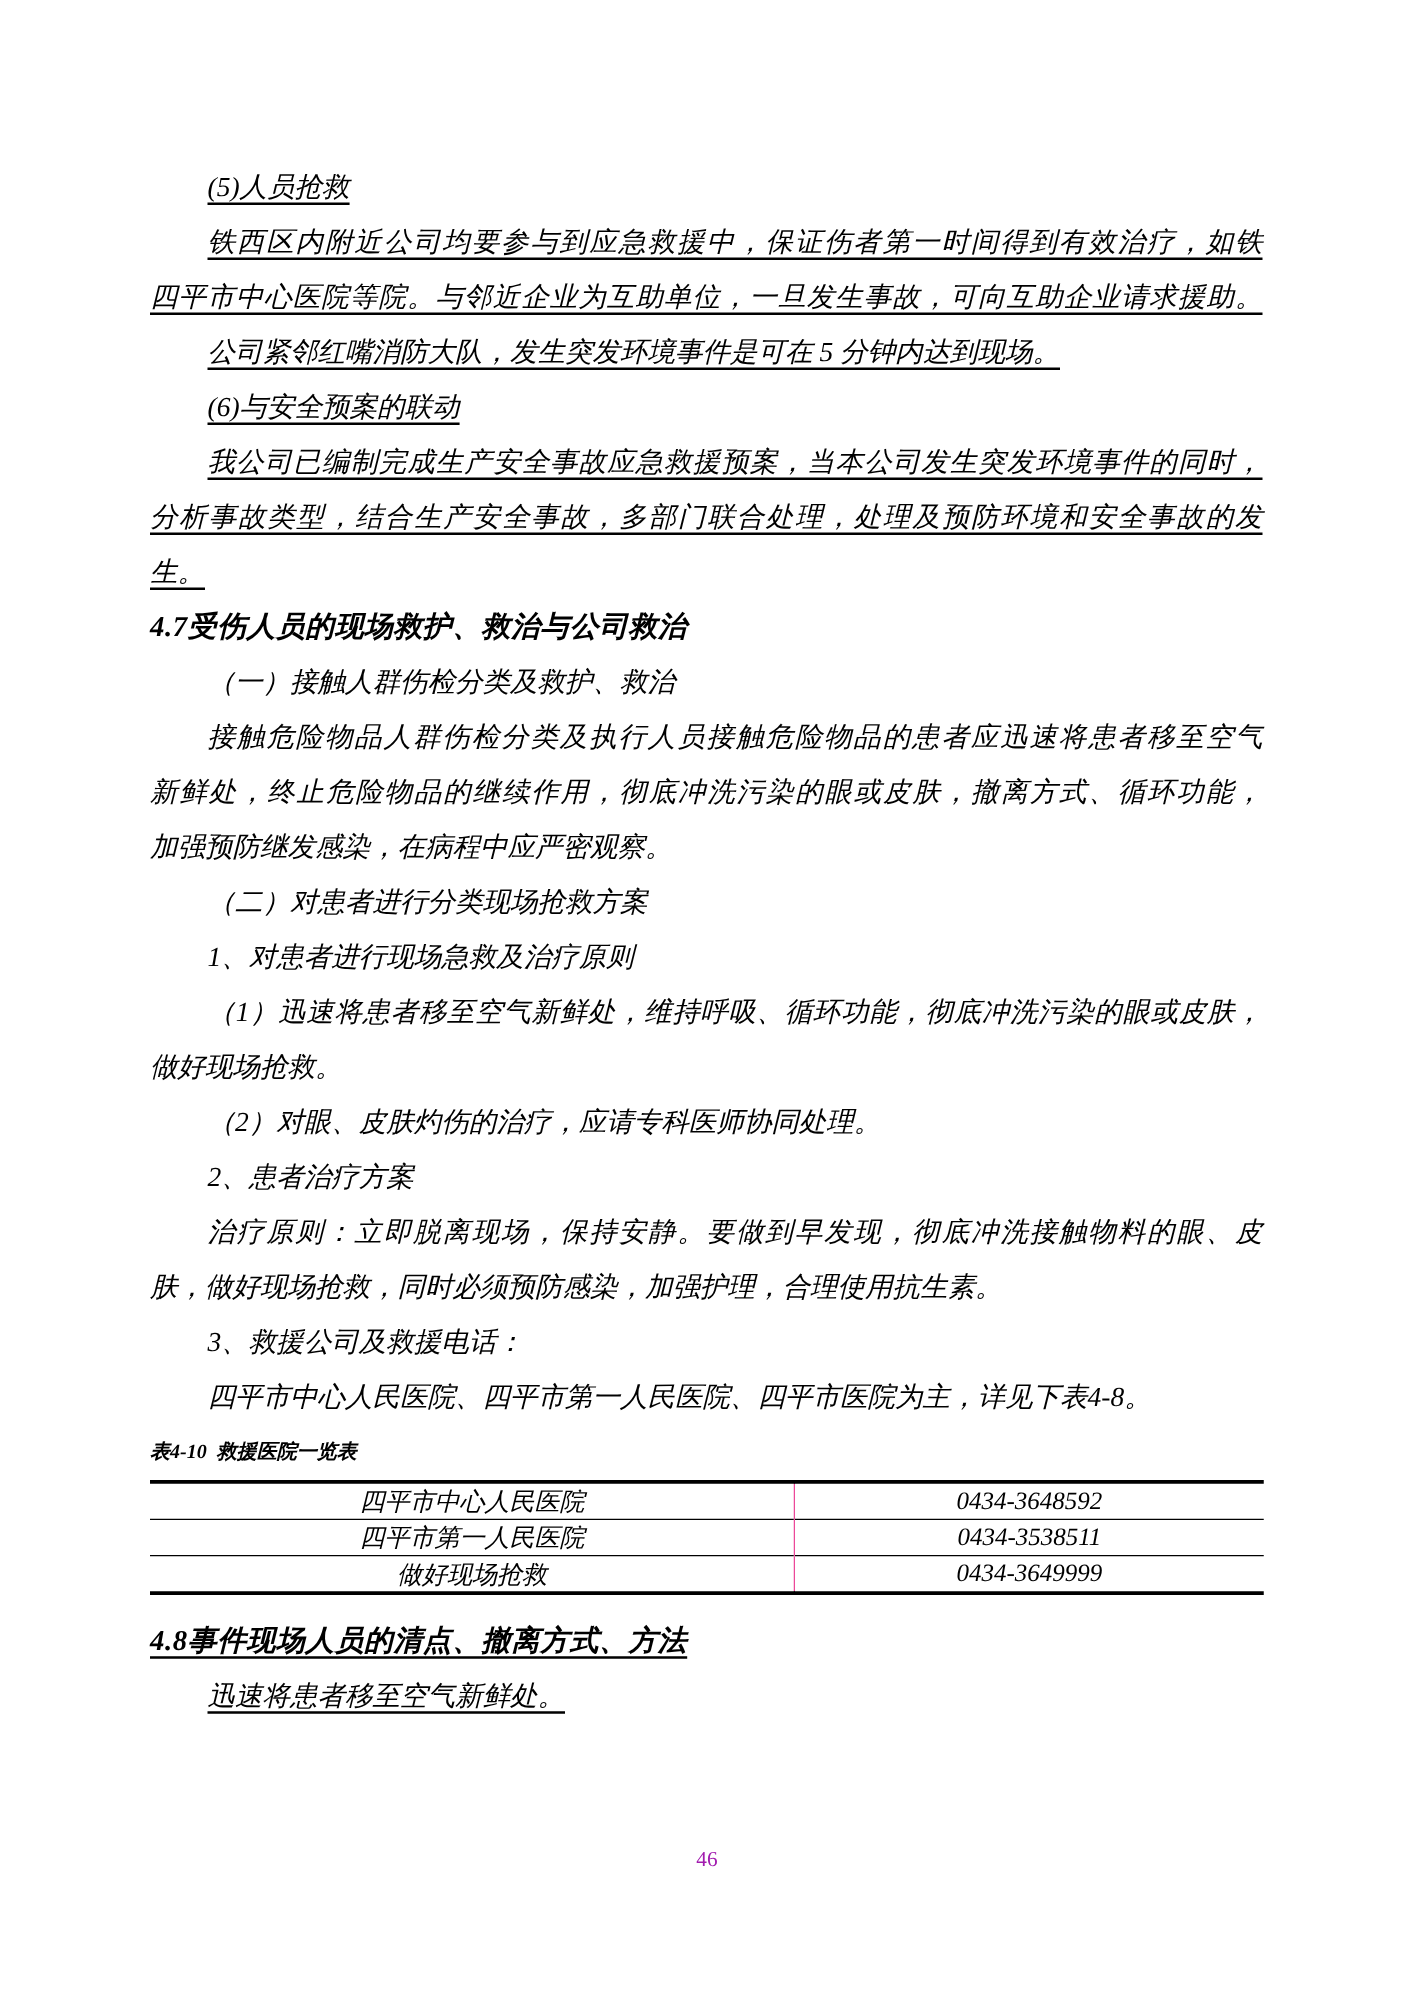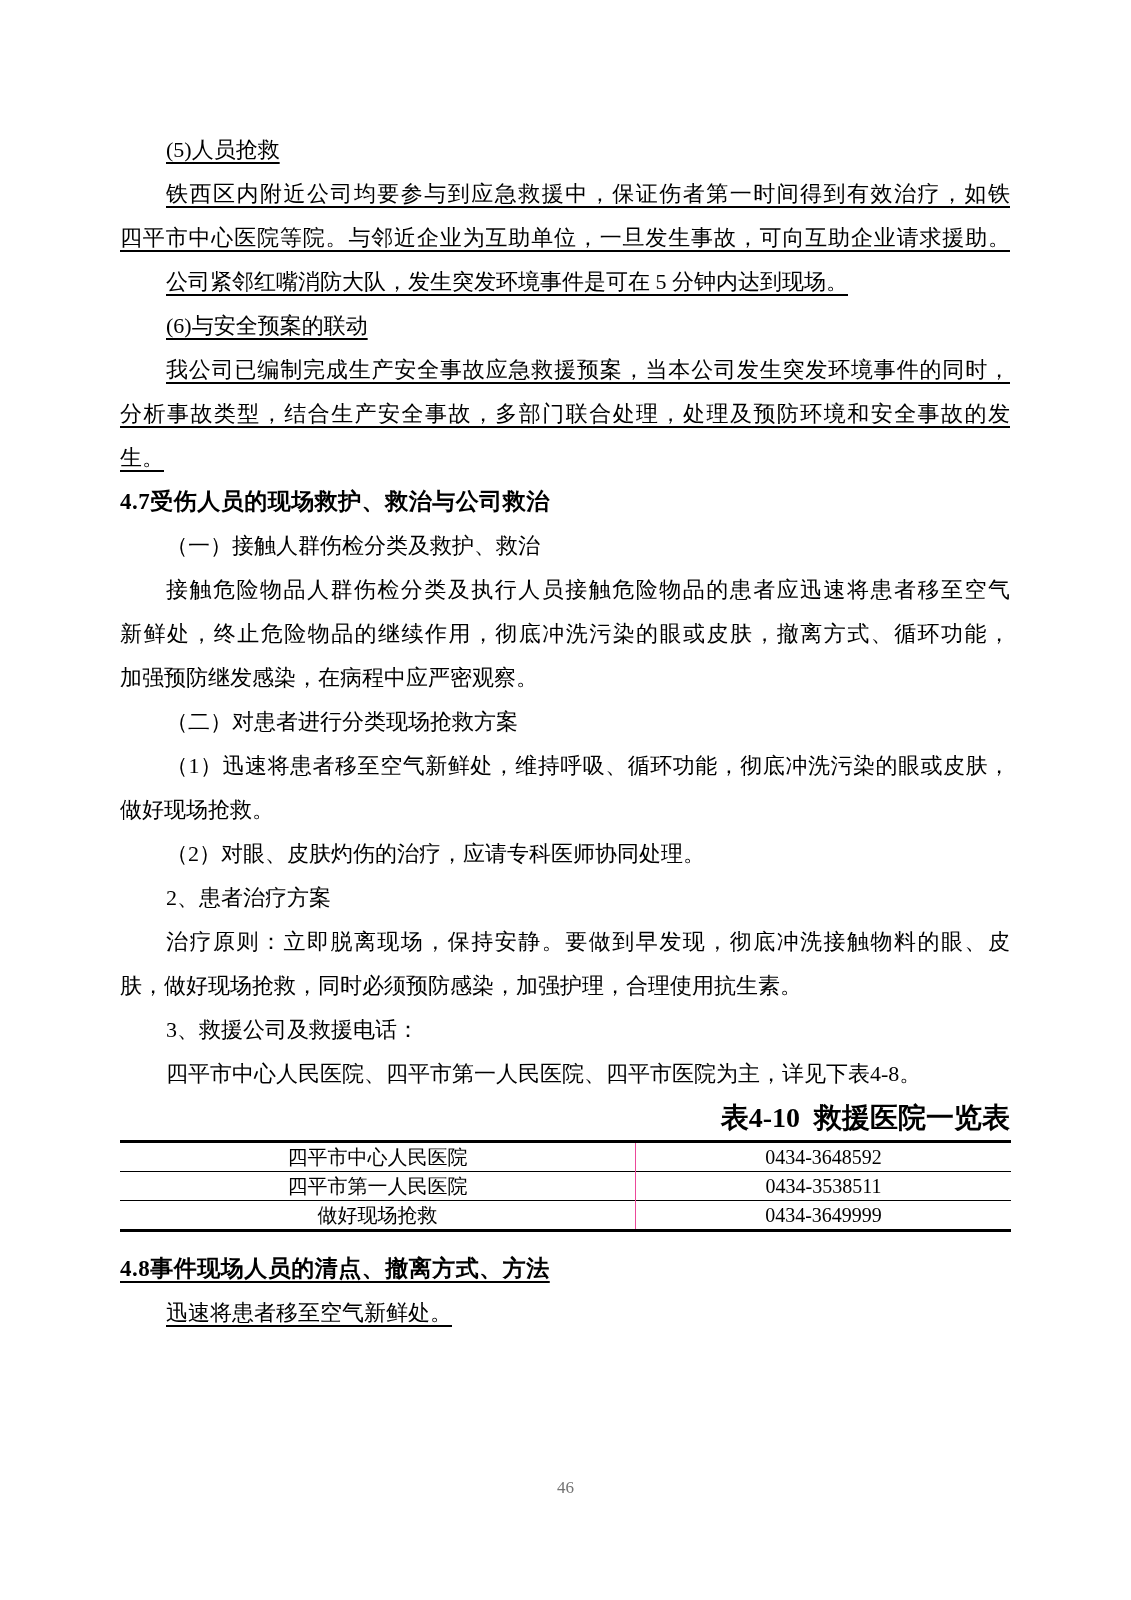--- a/index.html
+++ b/index.html
@@ -10,41 +10,42 @@
     background: #ffffff;
     font-family: "Liberation Serif", "DejaVu Serif", serif;
     color: #000000;
     overflow: hidden;
   }
   .doc {
     position: absolute;
     left: 120px;
     top: 128px;
     width: 890px;
+    font-style: italic;
   }
   .ln {
     margin: 0;
     font-size: 22px;
     line-height: 44px;
     white-space: nowrap;
   }
   .ind { padding-left: 46px; }
   .u { text-decoration: underline; text-underline-offset: 5px; text-decoration-thickness: 1.5px; }
   .j { white-space: normal; text-align: justify; text-align-last: justify; }
   .hd {
     font-weight: bold;
     font-size: 23px;
     letter-spacing: 0.5px;
   }
   .tbl-title {
     margin: 0;
-    font-size: 28px;
+    font-size: 16px;
     font-weight: bold;
     line-height: 44px;
-    text-align: right;
+    text-align: left;
     white-space: pre;
   }
   table.hosp {
     border-collapse: collapse;
     width: 890px;
     border-top: 3px solid #000;
     border-bottom: 3px solid #000;
     table-layout: fixed;
   }
   table.hosp td {
@@ -58,21 +59,21 @@
   td.hosp-name { width: 515px; border-right: 1px solid #ec4899; }
   td.hosp-phone { width: 375px; font-size: 21px; }
   .hd48 { margin-top: 15px; }
   .page-num {
     position: absolute;
     left: 0;
     top: 1478px;
     width: 100%;
     text-align: center;
     font-size: 17px;
-    color: #737373;
+    color: #a21caf;
   }
 </style>
 </head>
 <body>
 
 <div class="page">
   <div class="doc">
 
     <p class="ln ind u">(5)人员抢救</p>
     <p class="ln ind u j">铁西区内附近公司均要参与到应急救援中，保证伤者第一时间得到有效治疗，如铁</p>
@@ -81,20 +82,21 @@
     <p class="ln ind u">(6)与安全预案的联动</p>
     <p class="ln ind u j">我公司已编制完成生产安全事故应急救援预案，当本公司发生突发环境事件的同时，</p>
     <p class="ln u j">分析事故类型，结合生产安全事故，多部门联合处理，处理及预防环境和安全事故的发</p>
     <p class="ln u">生。</p>
     <p class="ln hd">4.7受伤人员的现场救护、救治与公司救治</p>
     <p class="ln ind">（一）接触人群伤检分类及救护、救治</p>
     <p class="ln ind j">接触危险物品人群伤检分类及执行人员接触危险物品的患者应迅速将患者移至空气</p>
     <p class="ln j">新鲜处，终止危险物品的继续作用，彻底冲洗污染的眼或皮肤，撤离方式、循环功能，</p>
     <p class="ln">加强预防继发感染，在病程中应严密观察。</p>
     <p class="ln ind">（二）对患者进行分类现场抢救方案</p>
+    <p class="ln ind">1、对患者进行现场急救及治疗原则</p>
     <p class="ln ind j">（1）迅速将患者移至空气新鲜处，维持呼吸、循环功能，彻底冲洗污染的眼或皮肤，</p>
     <p class="ln">做好现场抢救。</p>
     <p class="ln ind">（2）对眼、皮肤灼伤的治疗，应请专科医师协同处理。</p>
     <p class="ln ind">2、患者治疗方案</p>
     <p class="ln ind j">治疗原则：立即脱离现场，保持安静。要做到早发现，彻底冲洗接触物料的眼、皮</p>
     <p class="ln">肤，做好现场抢救，同时必须预防感染，加强护理，合理使用抗生素。</p>
     <p class="ln ind">3、救援公司及救援电话：</p>
     <p class="ln ind">四平市中心人民医院、四平市第一人民医院、四平市医院为主，详见下表4-8。</p>
 
     <p class="tbl-title">表4-10  救援医院一览表</p>

